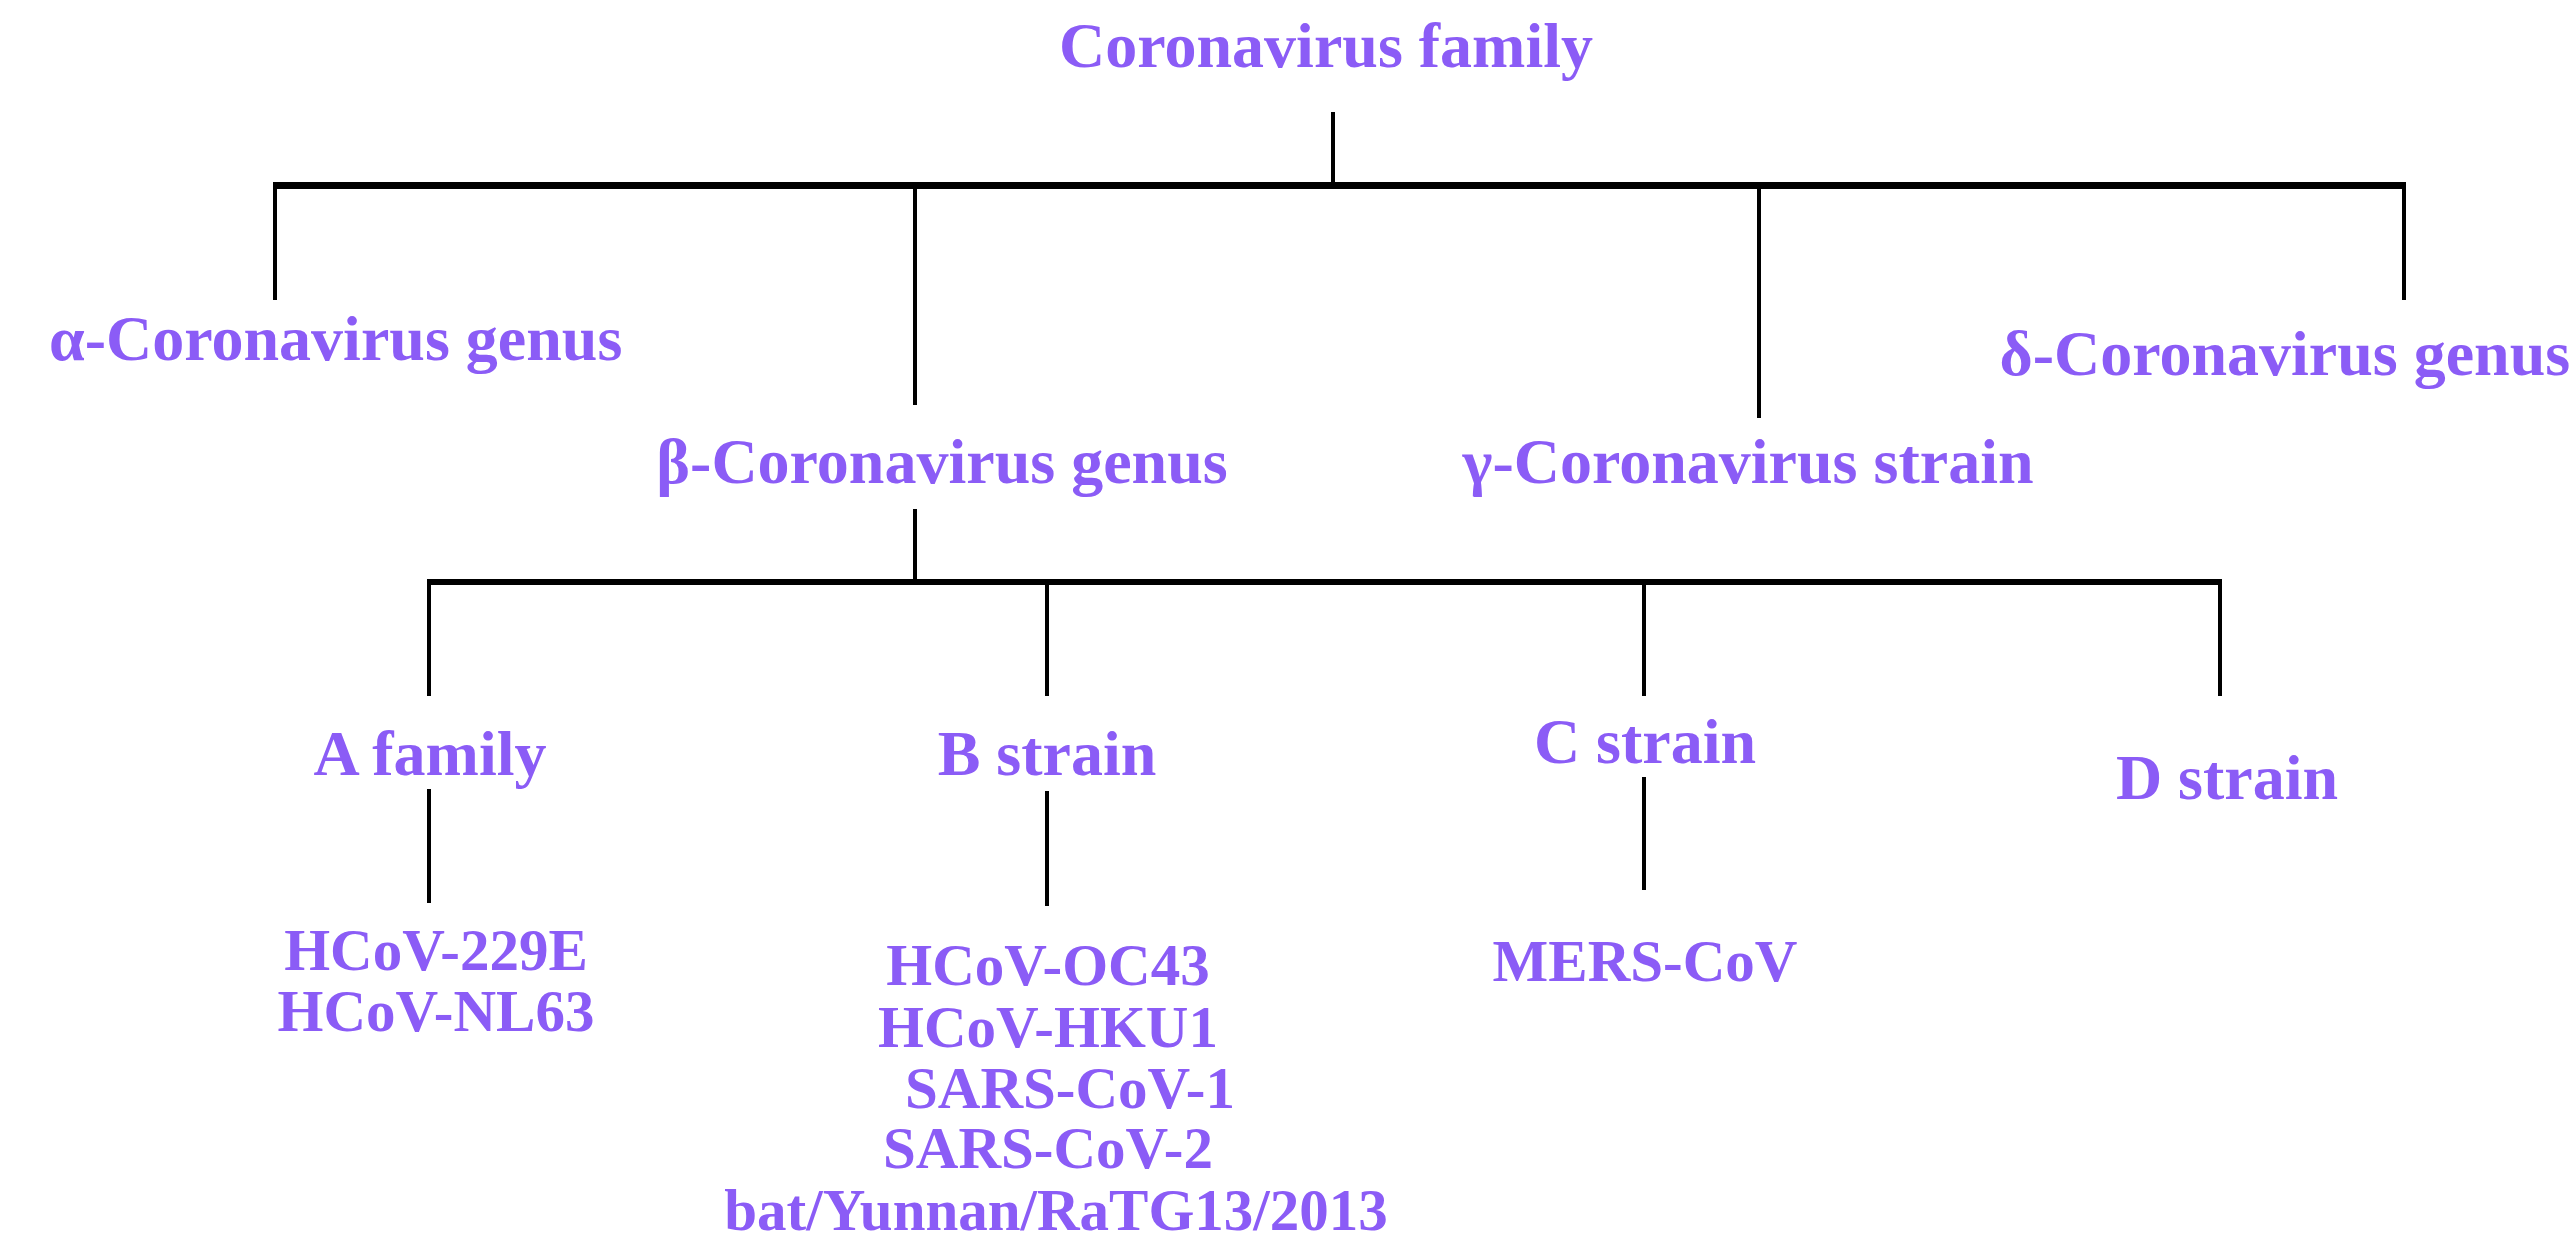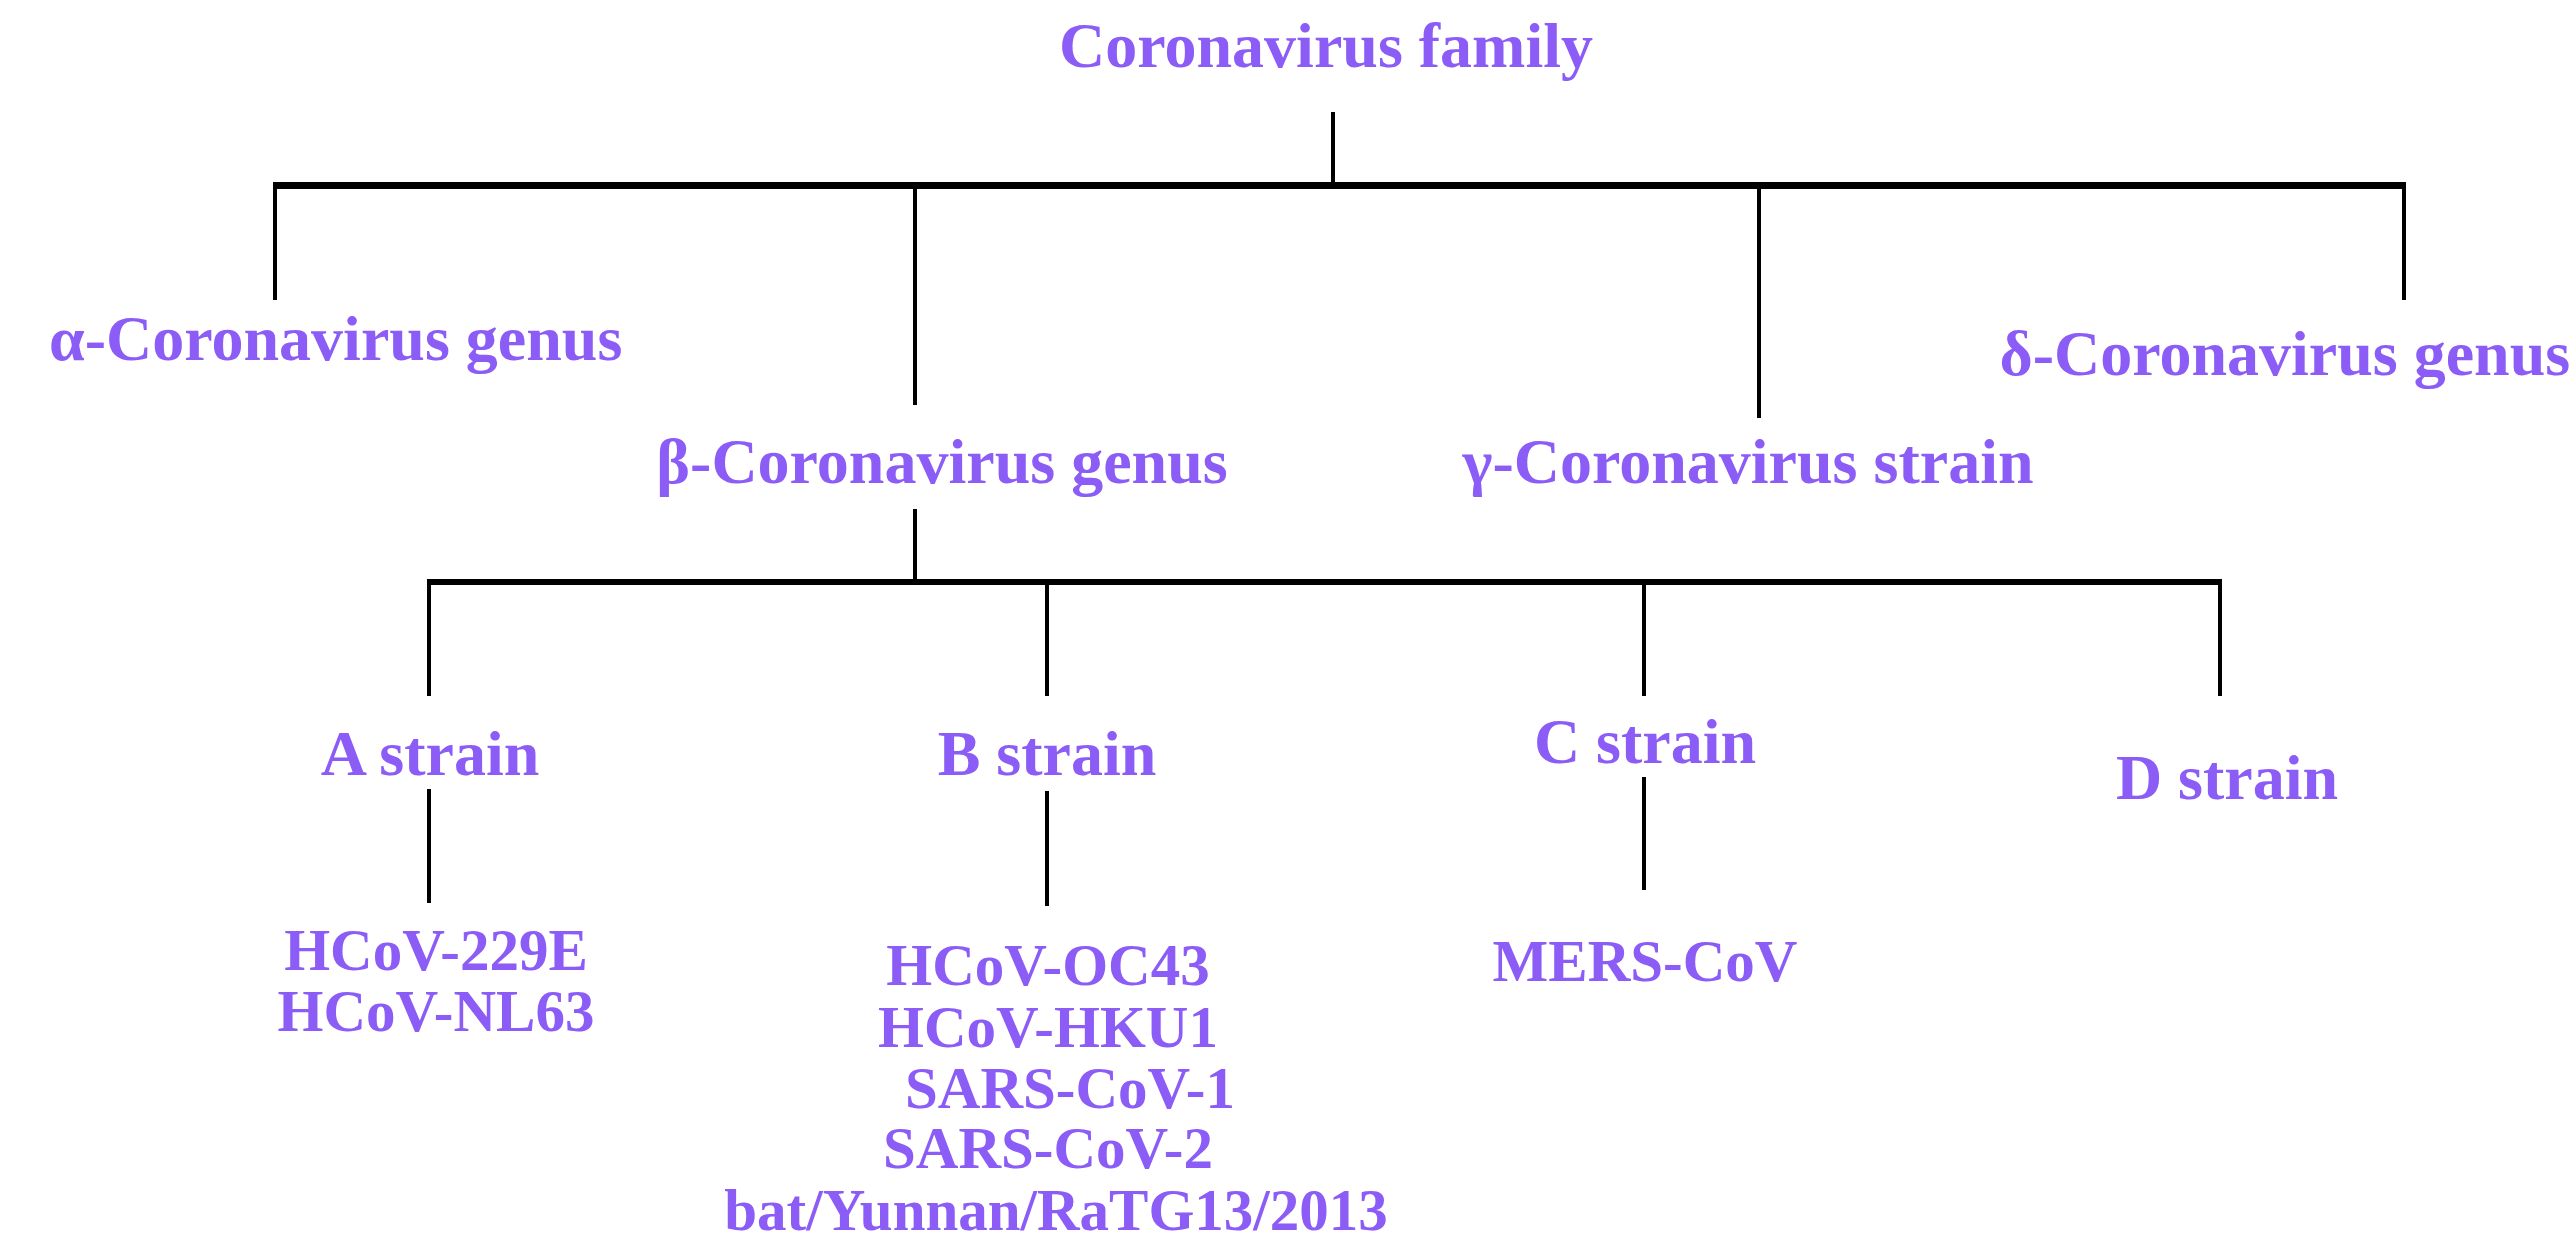--- a/index.html
+++ b/index.html
@@ -50,21 +50,21 @@
 
   <div class="line" style="left:913px; top:509px; width:4.1px; height:73px;"></div>
 
   <div class="line" style="left:427px; top:579px; width:1795px; height:5.8px;"></div>
 
   <div class="line" style="left:427px;  top:579px; width:4.1px; height:117px;"></div>
   <div class="line" style="left:1045px; top:579px; width:4.1px; height:117px;"></div>
   <div class="line" style="left:1642px; top:579px; width:4.1px; height:117px;"></div>
   <div class="line" style="left:2218px; top:579px; width:4.1px; height:117px;"></div>
 
-  <div class="t big cx" style="left:430px; top:722px;">A strain</div>
+  <div class="t big cx" style="left:430px; top:722px;">A family</div>
   <div class="t big cx" style="left:1047px; top:722px;">B strain</div>
   <div class="t big cx" style="left:1645px; top:710px;">C strain</div>
   <div class="t big cx" style="left:2227px; top:714px;margin-top:32px;">D strain</div>
 
   <div class="line" style="left:427px;  top:789px; width:4.1px; height:114px;"></div>
   <div class="line" style="left:1045px; top:791px; width:4.1px; height:115px;"></div>
   <div class="line" style="left:1642px; top:777px; width:4.1px; height:113px;"></div>
 
   <div class="t leaf cx" style="left:436px; top:921px;">HCoV-229E</div>
   <div class="t leaf cx" style="left:436px; top:982px;">HCoV-NL63</div>

